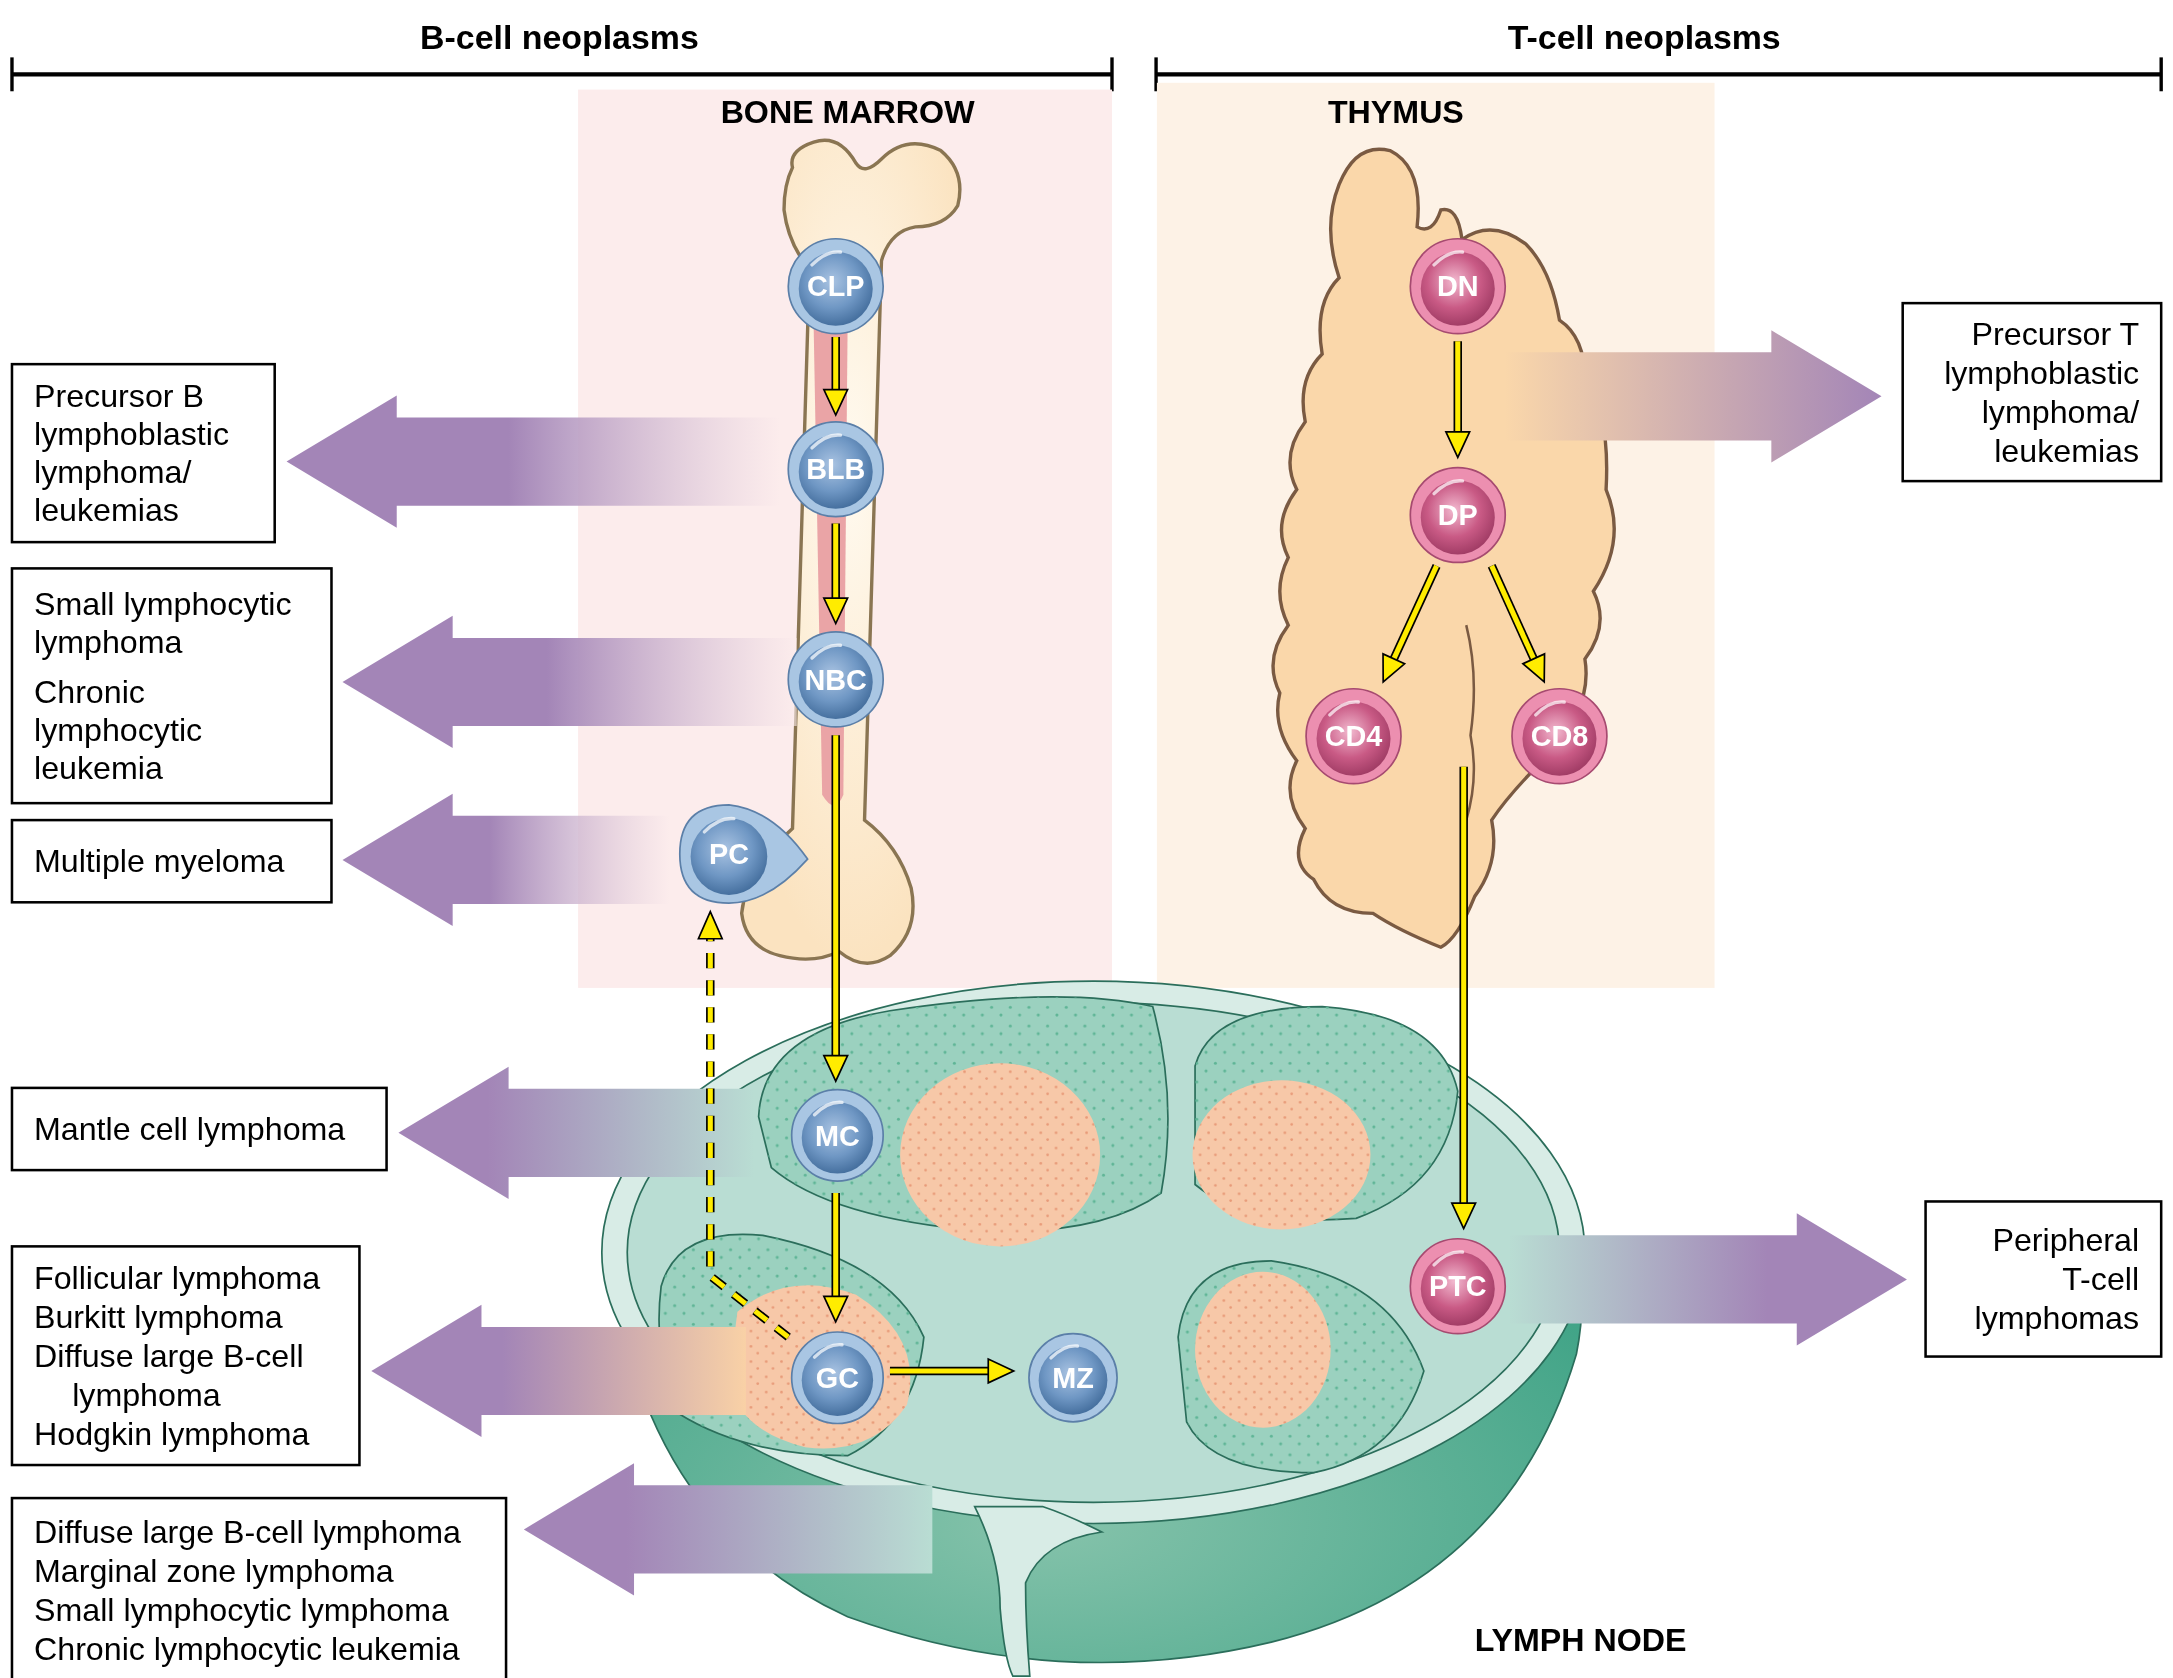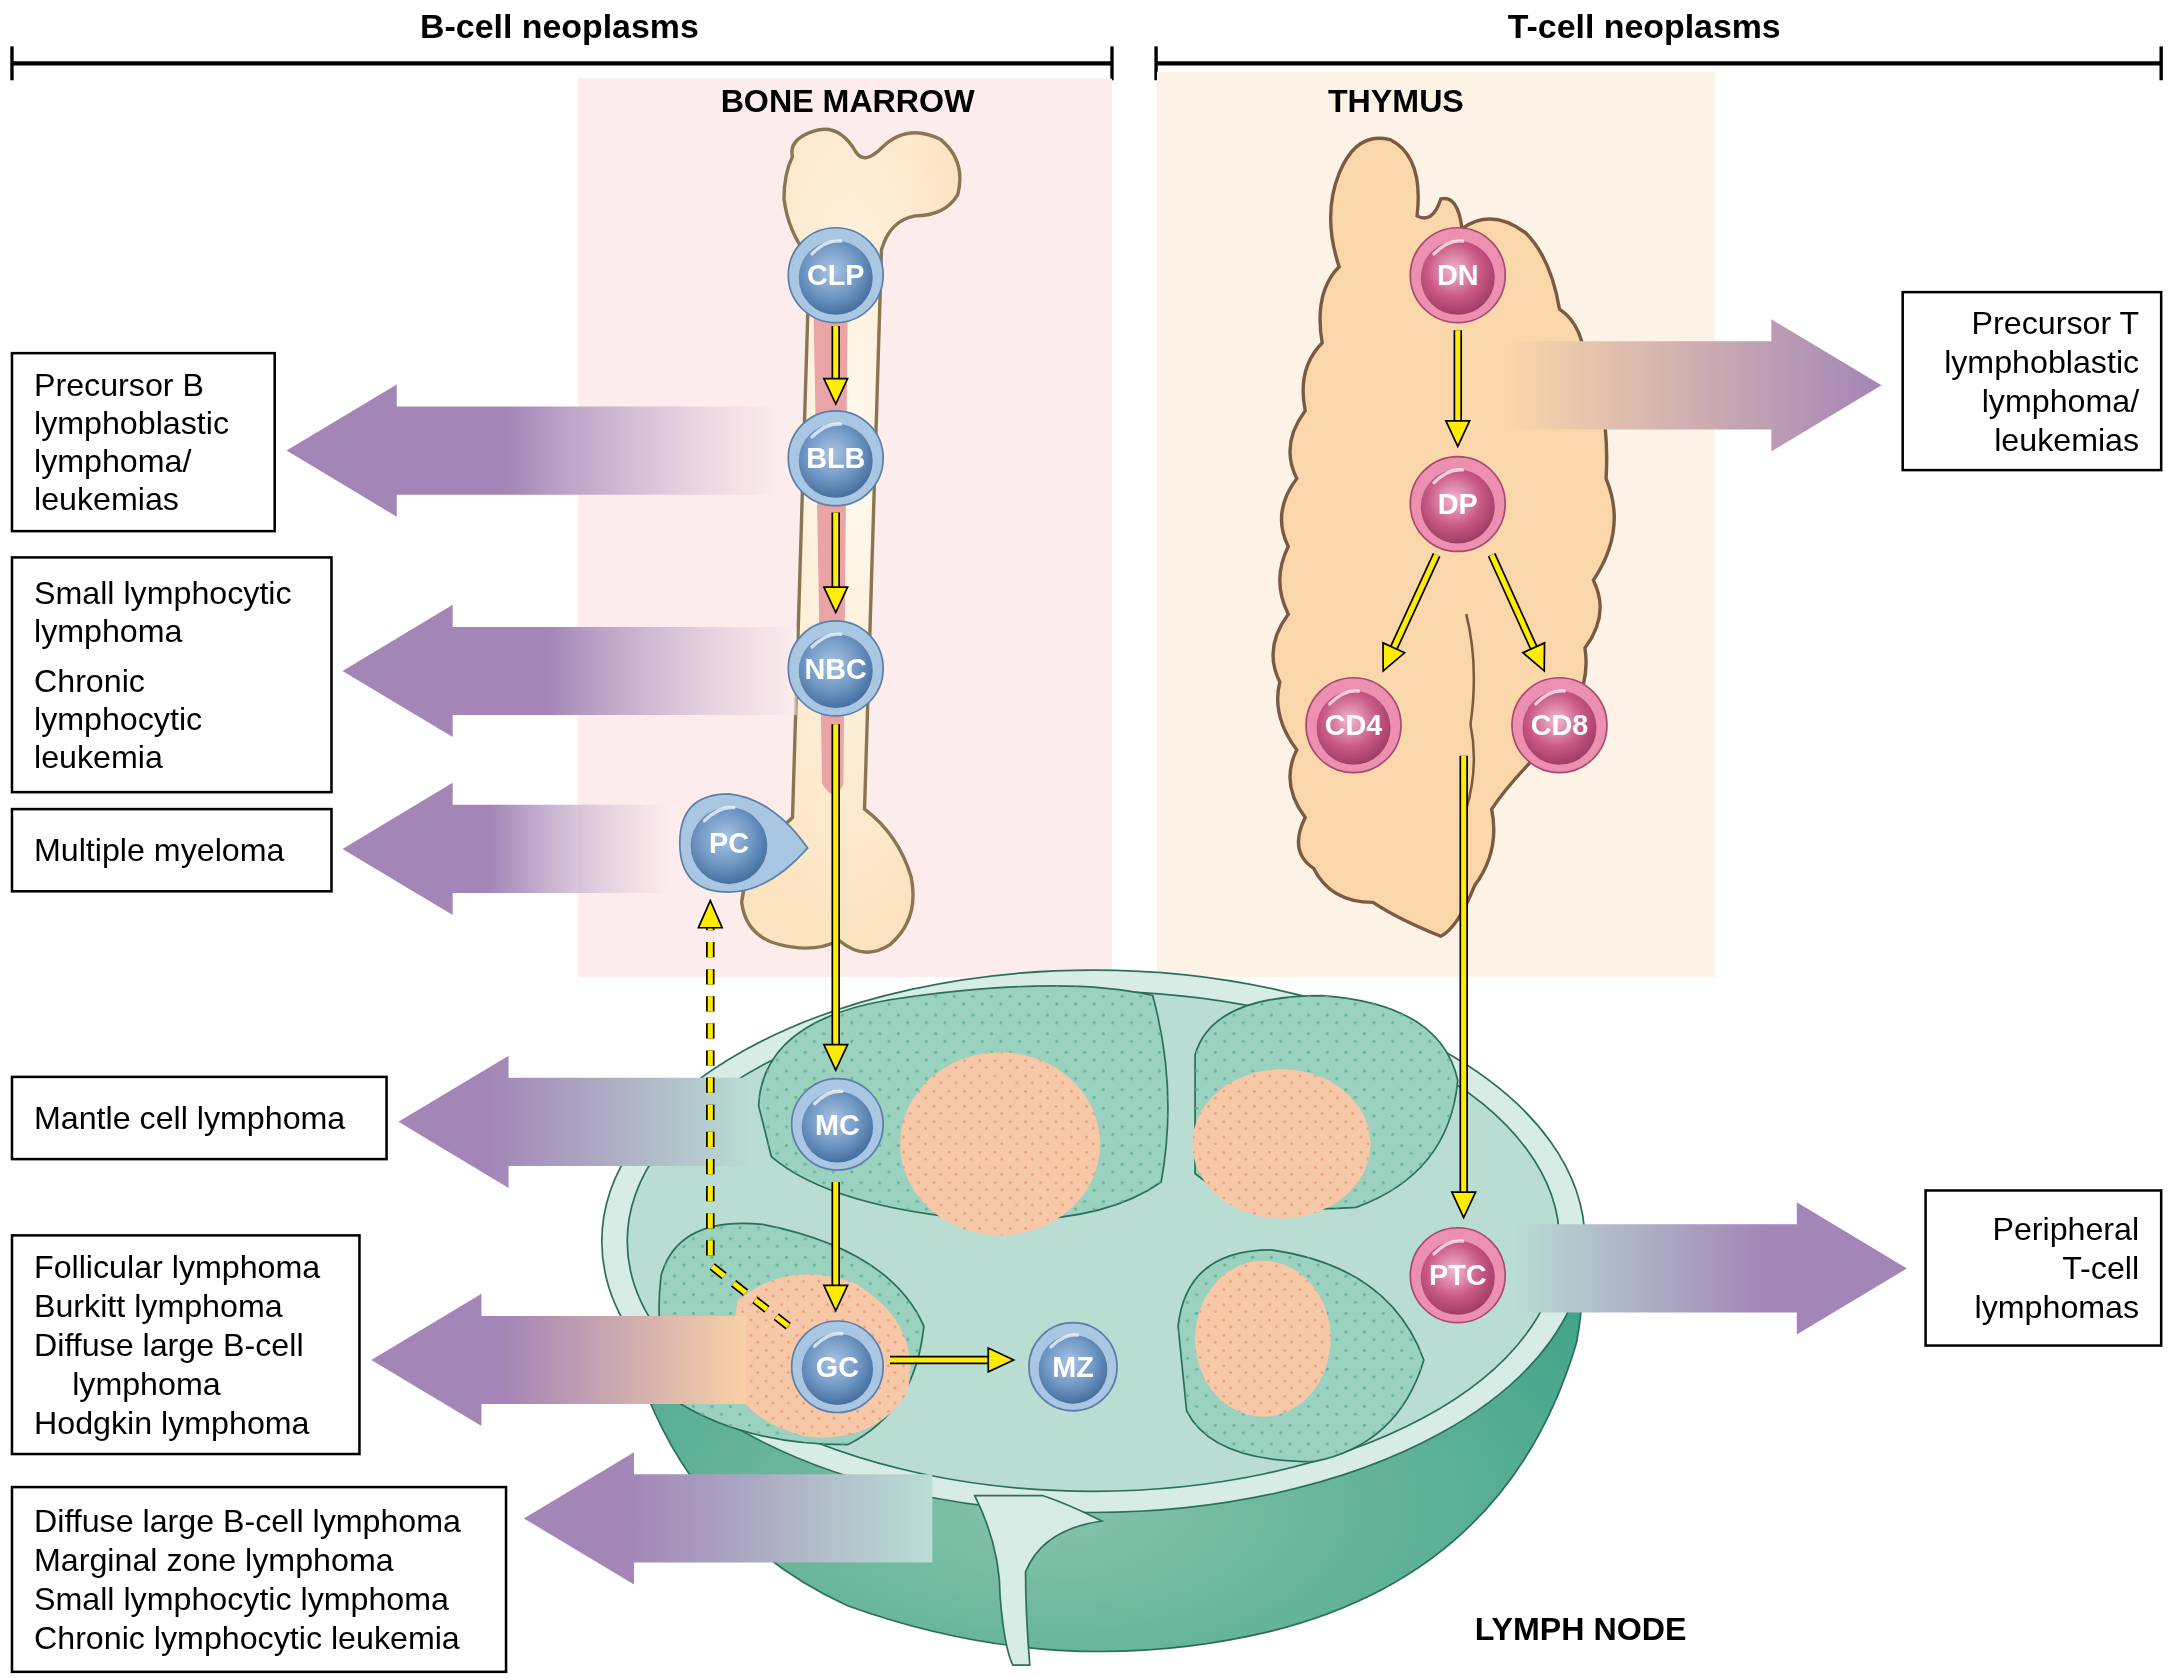--- a/index.html
+++ b/index.html
@@ -1,17 +1,17 @@
 <!DOCTYPE html>
 <html style="font-size:13.6px"><head>
 <meta charset="utf-8">
 <style>
   html, body { margin: 0; padding: 0; background: #ffffff; }
   body { width: 2174px; height: 1678px; overflow: hidden; }
-  #stage { position: absolute; left: 0; top: 4px; width: 2174px; height: 1656px; text-decoration: underline; }
+  #stage { position: absolute; left: 0; top: 15px; width: 2174px; height: 1656px; text-decoration: underline; }
   svg text { font-family: "Liberation Sans", "DejaVu Sans", sans-serif; }
   .hdr { font-size: 40px; font-weight: bold; fill: #000; }
   .region { font-size: 38px; font-weight: bold; fill: #000; }
   .box-text { font-size: 38px; fill: #000; }
   .cell-label { font-size: 34px; font-weight: bold; fill: #ffffff; }
   .box { fill: #ffffff; stroke: #000000; stroke-width: 3; }
   .flow { fill: #ffec00; stroke: #000; stroke-width: 2; }
   .bone-outline { stroke: #8a7552; stroke-width: 4; }
 </style>
 </head>

